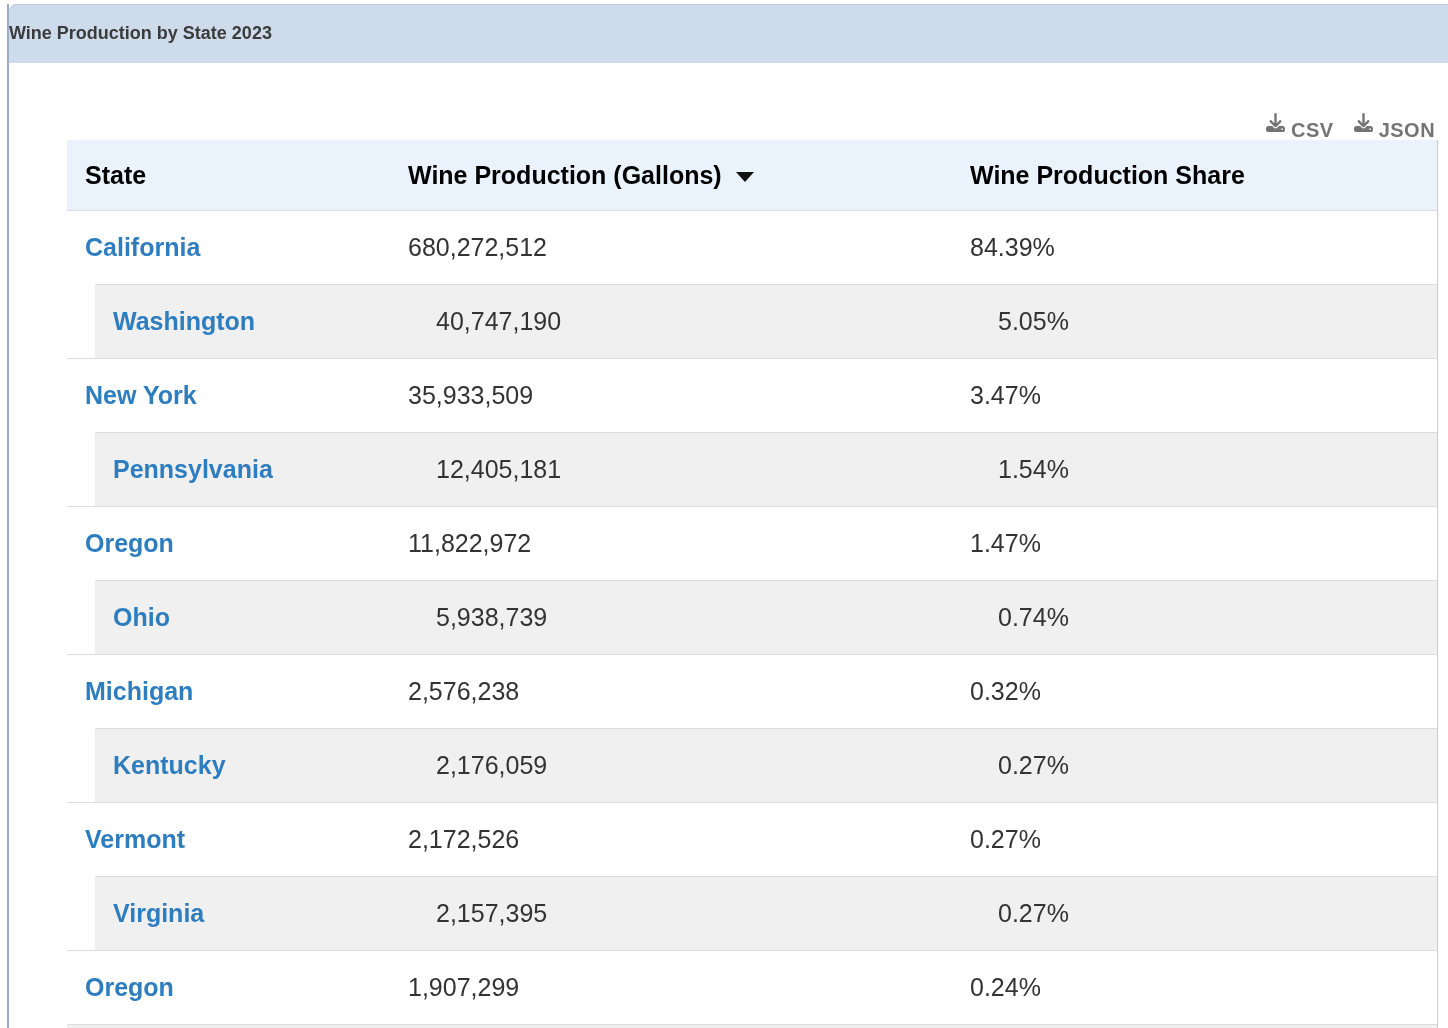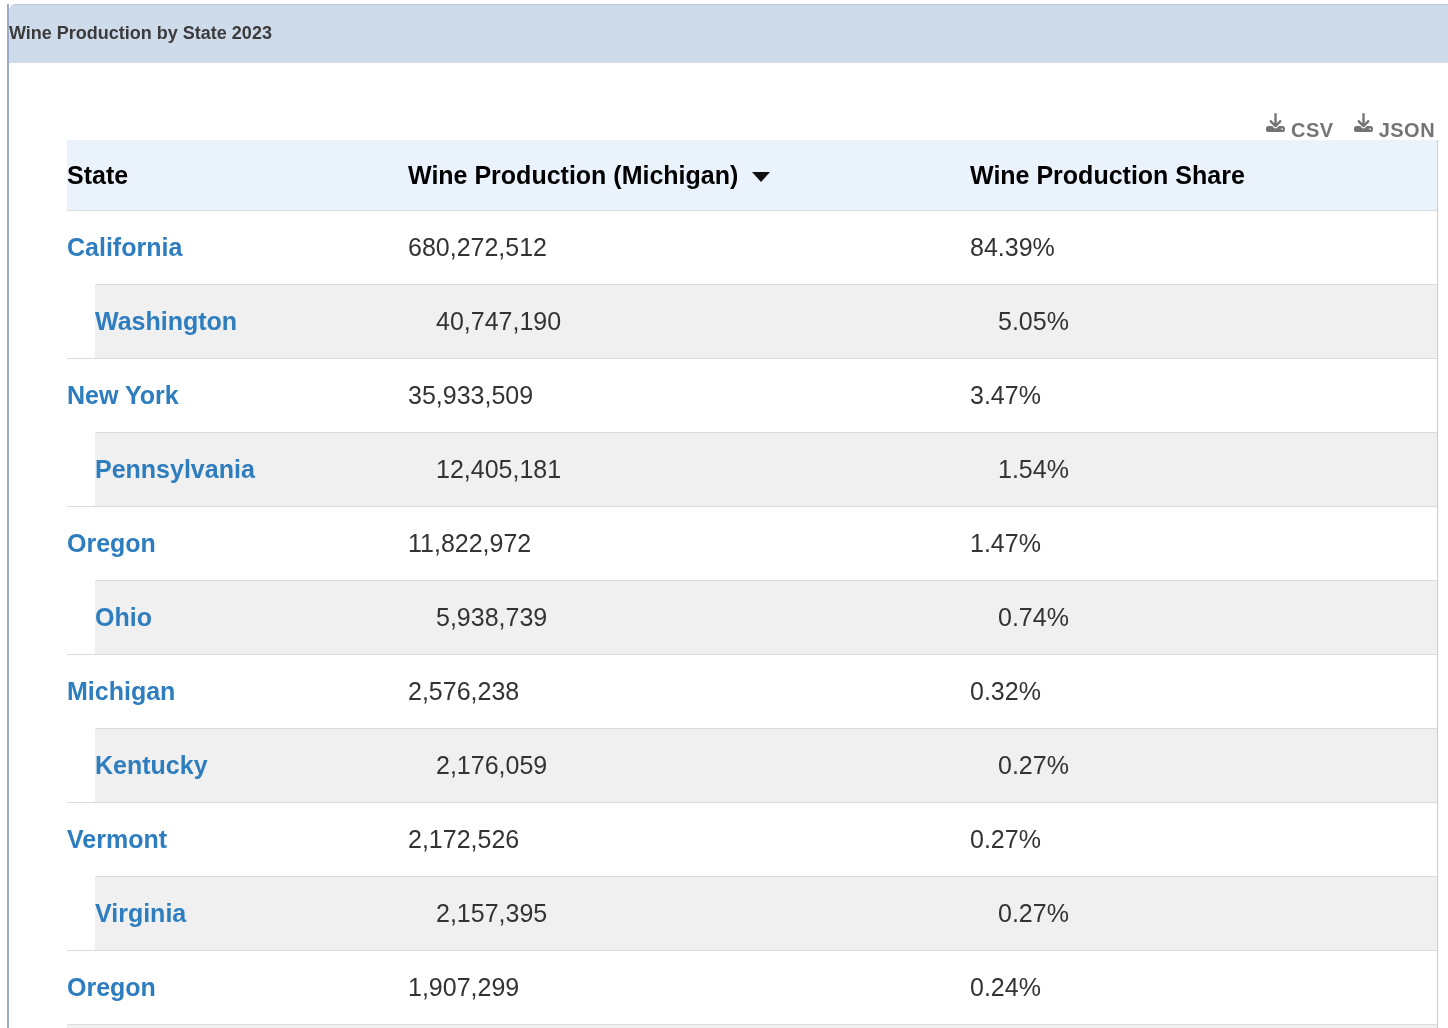--- a/index.html
+++ b/index.html
@@ -89,21 +89,21 @@
     background: #eaf3fc;
   }
   .thead .cell {
     line-height: 70px;
     font-size: 25px;
     font-weight: 700;
     color: #000000;
     cursor: pointer;
   }
   .cell { box-sizing: border-box; overflow: hidden; white-space: nowrap; }
-  .c1 { width: 341px; }
+  .c1 { width: 341px; padding-left: 18px; }
   .c2 { width: 562px; }
   .c3 { flex: 1; }
 
   .sort-caret {
     display: inline-block;
     width: 0;
     height: 0;
     margin-left: 14px;
     border-left: 9px solid transparent;
     border-right: 9px solid transparent;
@@ -162,21 +162,21 @@
     <span class="dl-label">JSON</span>
   </a>
 </div>
 
 <div class="table">
   <div class="thead">
     <div class="cell c1">
       <span>State</span>
     </div>
     <div class="cell c2">
-      <span>Wine Production (Michigan)</span><span class="sort-caret"></span>
+      <span>Wine Production (Gallons)</span><span class="sort-caret"></span>
     </div>
     <div class="cell c3">
       <span>Wine Production Share</span>
     </div>
   </div>
   <div>
       <div class="trow">
         <div class="cell c1"><a href="#" class="state-link">California</a></div>
         <div class="cell c2 num">680,272,512</div>
         <div class="cell c3 num">84.39%</div>

